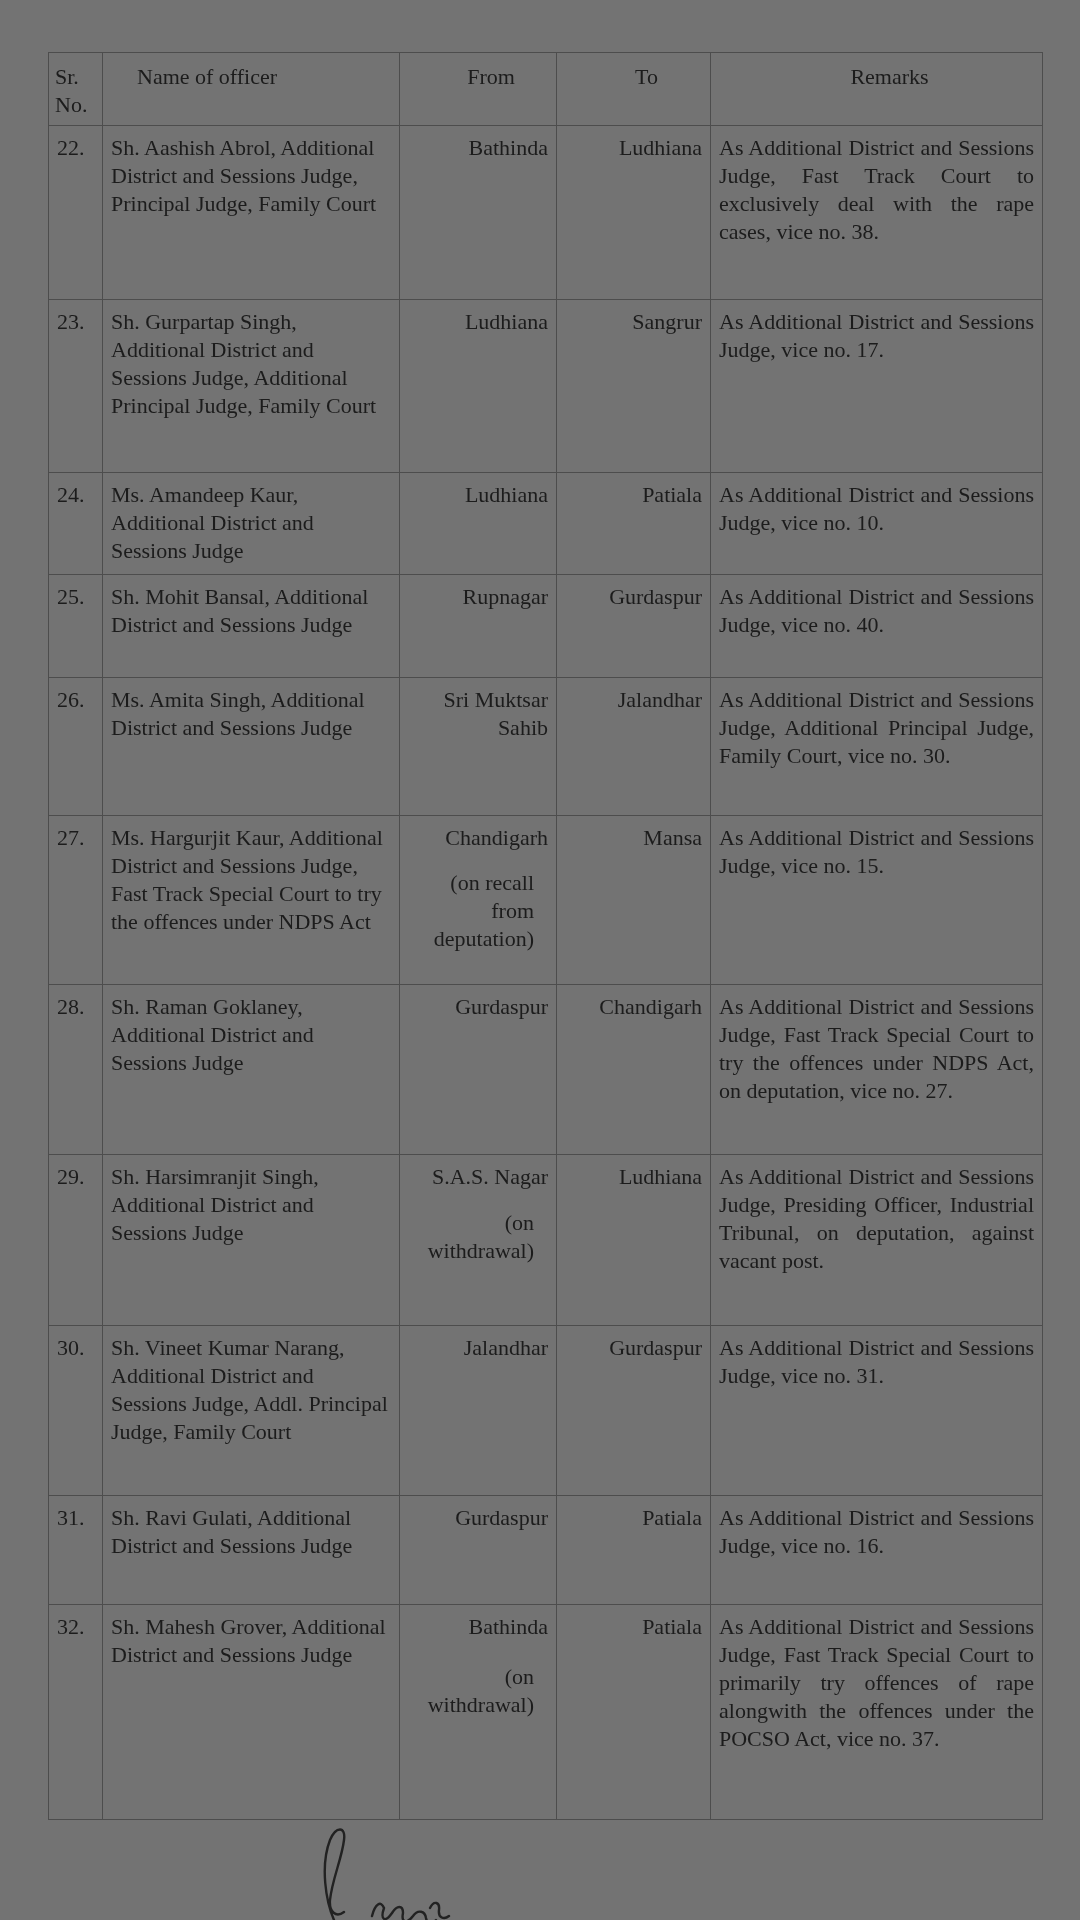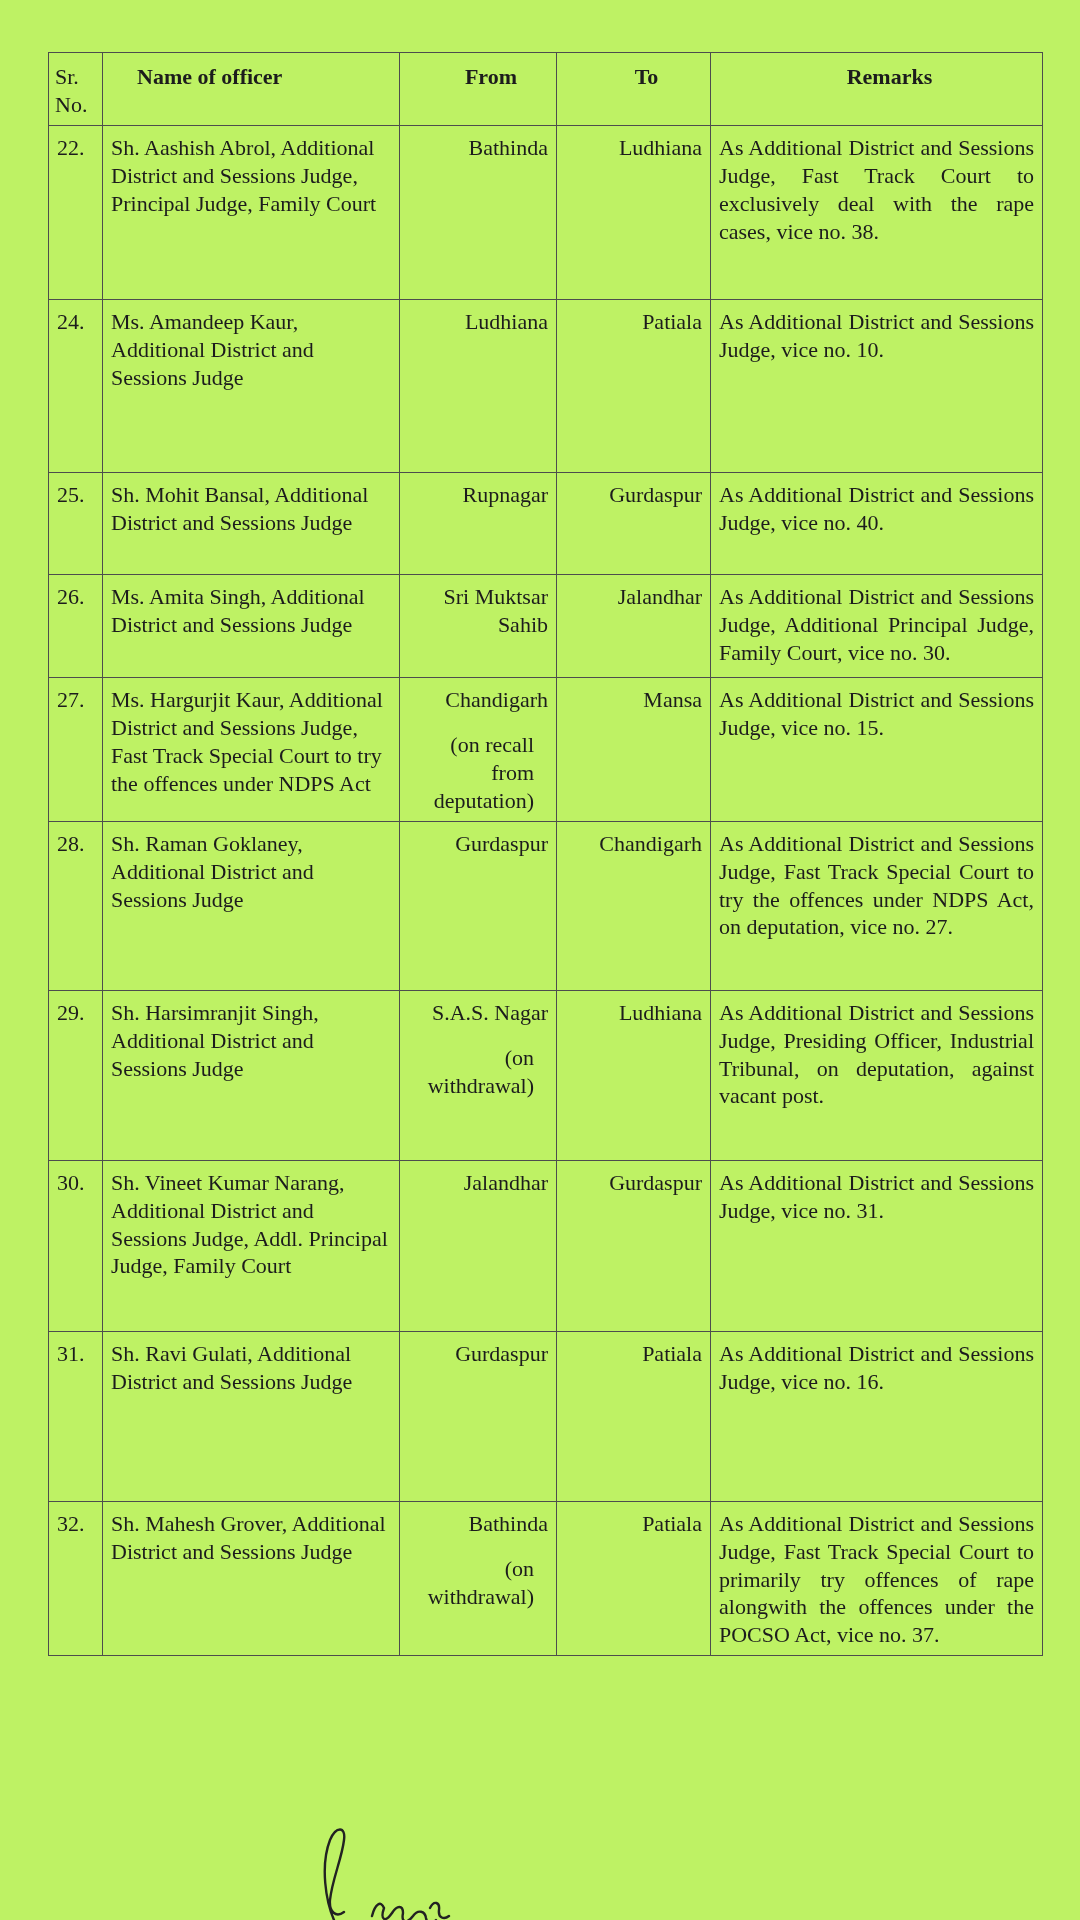--- a/index.html
+++ b/index.html
@@ -2,38 +2,38 @@
 <html><head>
 <meta charset="utf-8">
 <style>
   html,body{margin:0;padding:0;}
   body{
     width:1080px;height:1920px;position:relative;overflow:hidden;
     background:#fdfdfc;
     font-family:"Liberation Serif", serif;
     color:#1c1c1c;
   }
-  .scan-page{position:absolute;inset:0;background:#bef264;}
+  .scan-page{position:absolute;inset:0;background:#737373;}
   table.transfer-table{
     position:absolute;left:48px;top:52px;width:994px;
     border-collapse:collapse;table-layout:fixed;
     font-size:22px;line-height:1.27;
   }
   .transfer-table col.c-sr{width:54px;}
   .transfer-table col.c-name{width:297px;}
   .transfer-table col.c-from{width:157px;}
   .transfer-table col.c-to{width:154px;}
   .transfer-table col.c-remarks{width:332px;}
   .transfer-table th,.transfer-table td{
     border:1px solid #4d4d4d;
     vertical-align:top;
     padding:8px 8px 6px 8px;
   }
   .transfer-table thead tr{height:66px;}
-  .transfer-table th{font-weight:bold;text-align:center;padding-top:10px;padding-left:34px;}
+  .transfer-table th{font-weight:normal;text-align:center;padding-top:10px;padding-left:34px;}
   .transfer-table th.h-sr{text-align:left;padding-left:6px;font-weight:normal;}
   .transfer-table th.h-name{text-align:left;}
   .td-sr{padding-left:5px;padding-right:2px;}
   .td-name{padding-right:6px;}
   .td-from,.td-to{text-align:right;padding-left:5px;padding-right:5px;}
   .td-remarks{text-align:justify;padding-left:9px;padding-right:7px;}
   .from-note{display:block;max-width:112px;margin:17px auto 0 auto;}
   tbody tr:nth-child(1){height:174px;}
   tbody tr:nth-child(2){height:173px;}
   tbody tr:nth-child(3){height:102px;}
@@ -74,20 +74,27 @@
         <th>Remarks</th>
       </tr>
     </thead>
     <tbody id="table-body">
         <tr>
           <td class="td-sr">22.</td>
           <td class="td-name">Sh. Aashish Abrol, Additional District and Sessions Judge,  Principal Judge, Family Court</td>
           <td class="td-from"><span>Bathinda</span></td>
           <td class="td-to">Ludhiana</td>
           <td class="td-remarks">As Additional District and Sessions Judge, Fast Track Court to exclusively deal with the rape cases, vice no. 38.</td>
+        </tr>
+        <tr>
+          <td class="td-sr">23.</td>
+          <td class="td-name">Sh. Gurpartap Singh, Additional District and Sessions Judge, Additional Principal Judge, Family Court</td>
+          <td class="td-from"><span>Ludhiana</span></td>
+          <td class="td-to">Sangrur</td>
+          <td class="td-remarks">As Additional District and Sessions Judge, vice no. 17.</td>
         </tr>
         <tr>
           <td class="td-sr">24.</td>
           <td class="td-name">Ms. Amandeep Kaur, Additional District and Sessions Judge</td>
           <td class="td-from"><span>Ludhiana</span></td>
           <td class="td-to">Patiala</td>
           <td class="td-remarks">As Additional District and Sessions Judge, vice no. 10.</td>
         </tr>
         <tr>
           <td class="td-sr">25.</td>

